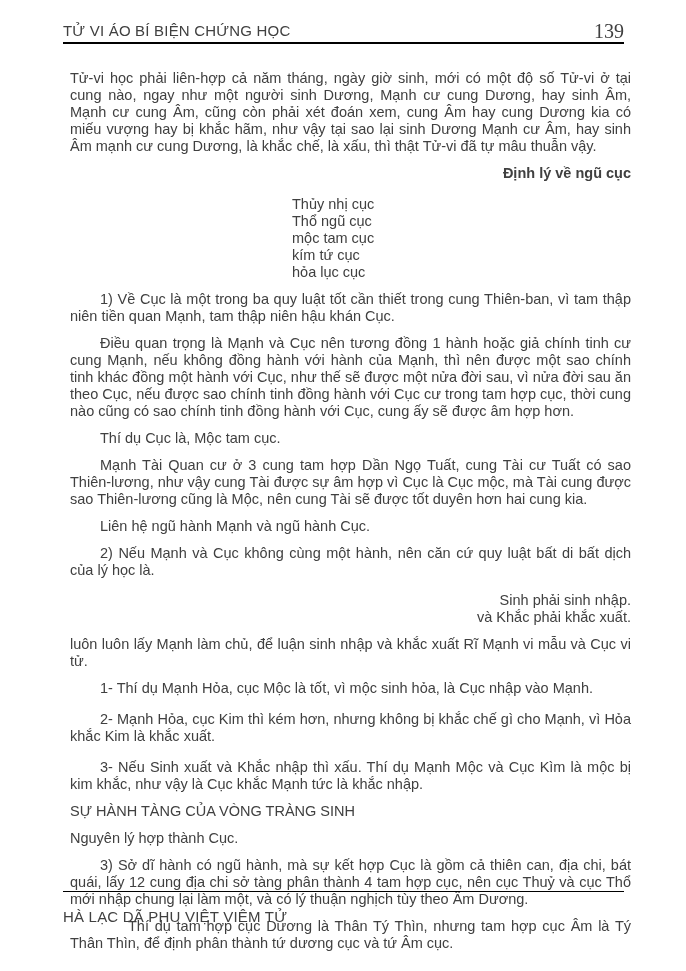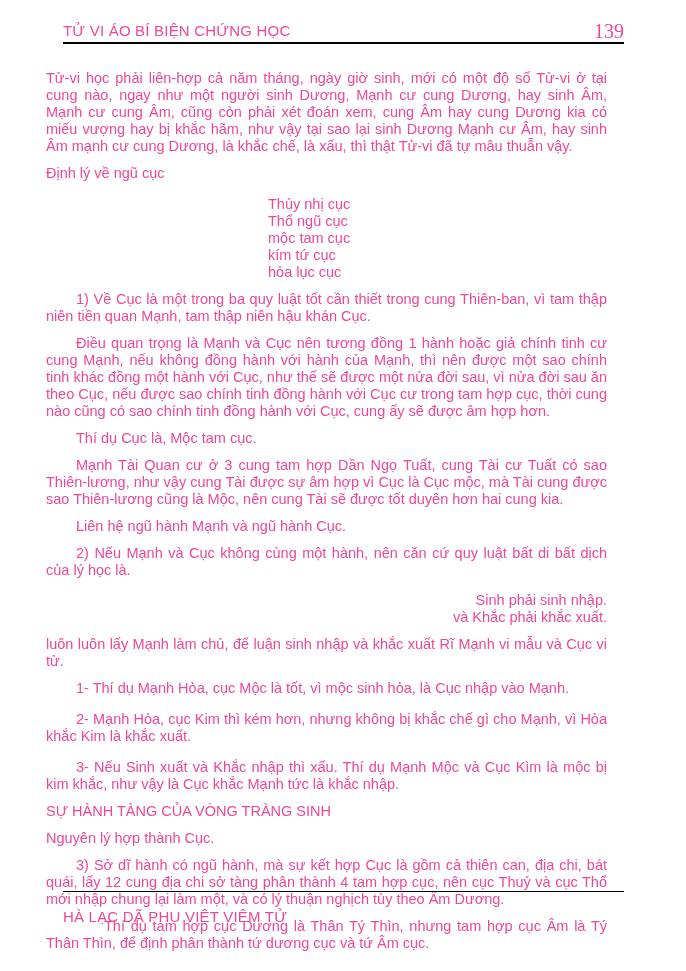--- a/index.html
+++ b/index.html
@@ -5,21 +5,21 @@
   html, body {
     margin: 0;
     padding: 0;
     background: #ffffff;
   }
   .page {
     position: relative;
     width: 686px;
     height: 971px;
     background: #ffffff;
-    color: #ec4899;
+    color: #404040;
     font-family: "Liberation Sans", sans-serif;
     font-size: 14.5px;
     line-height: 17px;
     overflow: hidden;
   }
   .page-header {
     position: absolute;
     top: 22px;
     left: 63px;
     width: 561px;
@@ -35,44 +35,44 @@
     white-space: nowrap;
   }
   .page-number {
     font-family: Liberation Serif, serif;
     font-size: 20px;
     line-height: 16px;
   }
   .content {
     position: absolute;
     top: 60px;
-    left: 46px;
+    left: 70px;
     width: 561px;
     text-align: justify;
   }
   .content p {
     margin: 10px 0 0 0;
   }
   p.flush {
     margin-top: 10px;
     text-indent: 0;
   }
   p.indent {
     text-indent: 30px;
   }
   p.deep-indent {
     text-indent: 58px;
   }
   p.tight {
     margin-top: 14px;
   }
   .section-heading {
-    font-weight: normal;
+    font-weight: bold;
     margin-top: 12px;
-    text-align: left;
+    text-align: right;
   }
   .cuc-list {
     margin: 14px 0 0 222px;
     text-align: left;
   }
   .rule-lines {
     margin-top: 13px;
     margin-left: 30px;
     text-align: right;
   }

